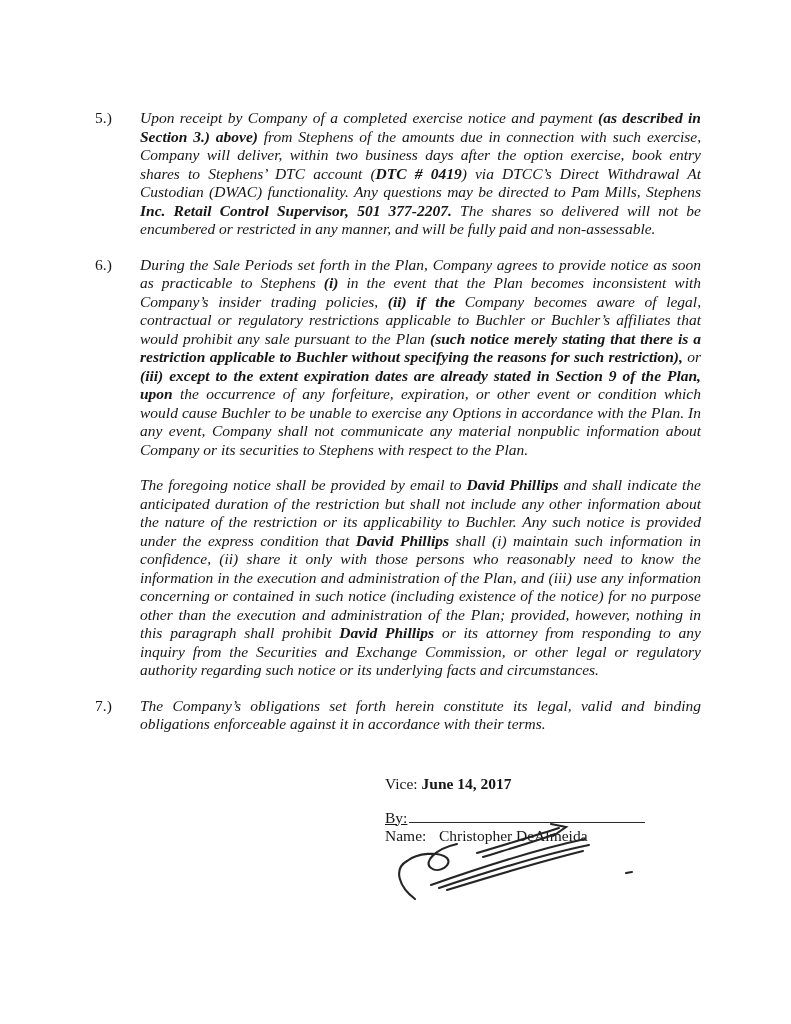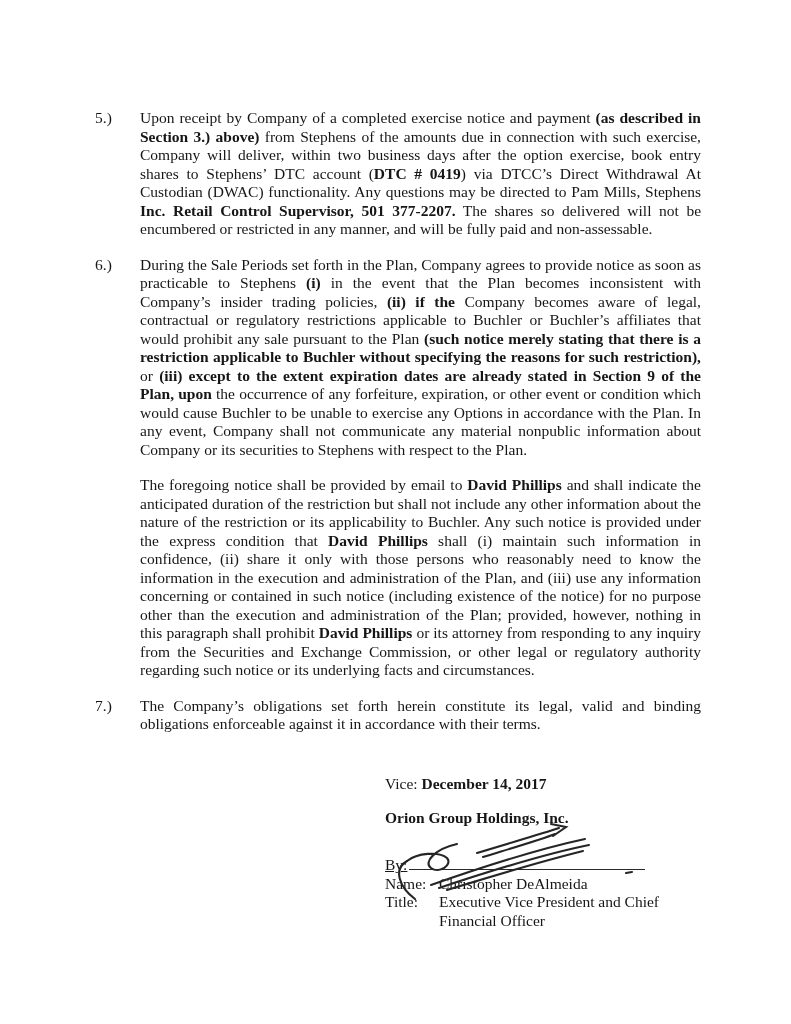--- a/index.html
+++ b/index.html
@@ -24,20 +24,21 @@
     flex:0 0 45px;
     width:45px;
     font-size:15.5px;
     line-height:18.5px;
   }
   .para-body{
     flex:1;
     font-size:15.5px;
     line-height:18.5px;
     text-align:justify;
+    font-style:italic;
   }
   .para-body span.b{font-weight:bold;}
 
   .sig{
     position:absolute;
     left:385px;top:775px;
     width:290px;
     font-size:15.5px;
     line-height:18.5px;
   }
@@ -79,38 +80,30 @@
         <div class="para-num"></div>
         <div class="para-body"><span>The foregoing notice shall be provided by email to </span><span class="b">David Phillips</span><span> and shall indicate the anticipated duration of the restriction but shall not include any other information about the nature of the restriction or its applicability to Buchler.  Any such notice is provided under the express condition that </span><span class="b">David Phillips</span><span> shall (i) maintain such information in confidence, (ii) share it only with those persons who reasonably need to know the information in the execution and administration of the Plan, and (iii) use any information concerning or contained in such notice (including existence of the notice) for no purpose other than the execution and administration of the Plan; provided, however, nothing in this paragraph shall prohibit </span><span class="b">David Phillips</span><span> or its attorney from responding to any inquiry from the Securities and Exchange Commission, or other legal or regulatory authority regarding such notice or its underlying facts and circumstances.</span></div>
       </div>
       <div class="para-row">
         <div class="para-num">7.)</div>
         <div class="para-body"><span>The Company’s obligations set forth herein constitute its legal, valid and binding obligations enforceable against it in accordance with their terms.</span></div>
       </div>
     </div>
 
   <div class="sig">
-    <div class="sig-date"><span>Vice:</span> <span class="b">December 14, 2017</span></div>
+    <div class="sig-date"><span>Vice:</span> <span class="b">June 14, 2017</span></div>
 
-    <div class="sig-company">Orion Group Holdings, Inc.</div>
 
     <div class="by-row"><span>By:</span><span class="by-line"></span></div>
 
     <div class="lbl-row">
       <span class="lbl">Name:</span>
       <span>Christopher DeAlmeida</span>
     </div>
 
-    <div class="lbl-row">
-      <span class="lbl">Title:</span>
-      <span>
-        <span>Executive Vice President and Chief</span><br>
-        <span>Financial Officer</span>
-      </span>
-    </div>
 
     <svg class="sig-scrawl" viewBox="0 0 290 105" xmlns="http://www.w3.org/2000/svg">
       <g fill="none" stroke="#252525" stroke-width="2.1" stroke-linecap="round">
 
         <path d="M42,104 C26,92 20,74 34,66"></path>
 
         <path d="M34,66 C44,58 66,56 74,63 C80,70 66,79 58,73 C50,67 62,54 84,49"></path>
 
         <path d="M58,90 C112,71 170,53 212,44"></path>
         <path d="M66,93 C120,75 176,58 216,50"></path>

